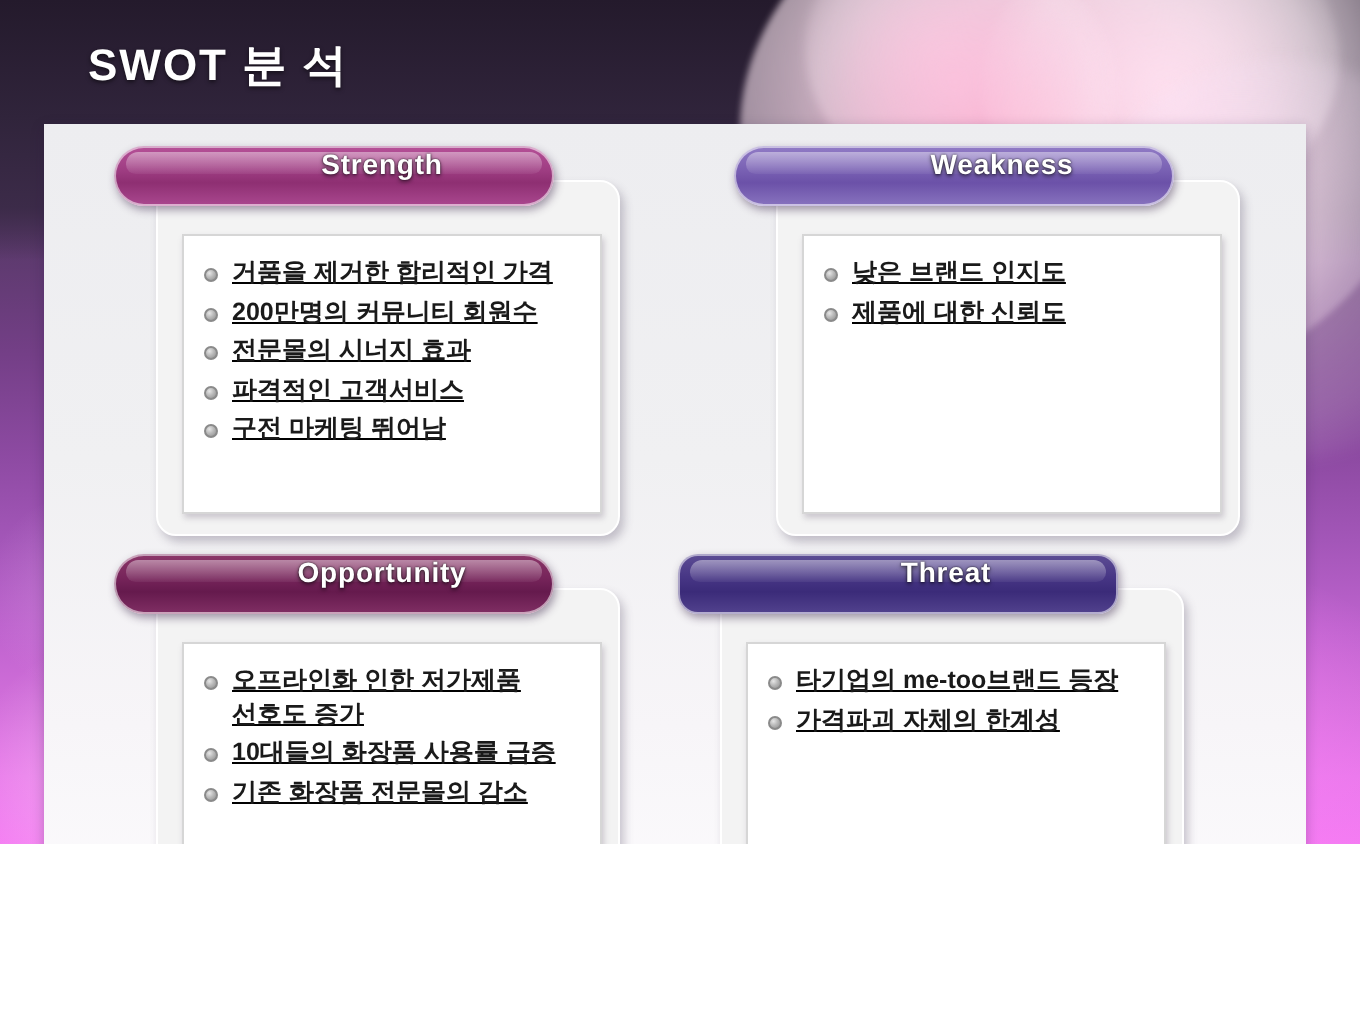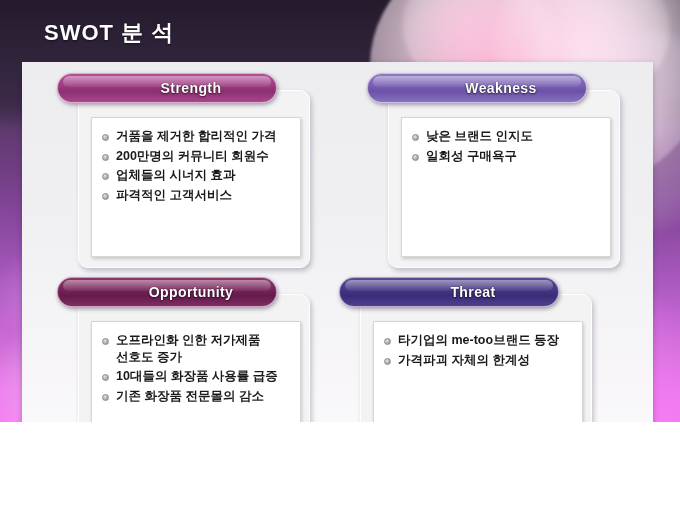--- a/index.html
+++ b/index.html
@@ -67,50 +67,50 @@
     box-shadow:2px 3px 5px rgba(80,70,95,.30);
   }
   .card.s{left:56px;top:28px;width:230px;height:176px;}
   .card.w{left:338px;top:28px;width:230px;height:176px;margin-left:28px;}
   .card.o{left:56px;top:232px;width:230px;height:176px;}
   .card.t{left:338px;top:232px;width:230px;height:176px;}
 
   .pill{
     position:absolute;left:-22px;top:-18px;width:220px;height:30px;
     border-radius:16px;
-    display:flex;align-items:center;justify-content:center;
+    display:flex;justify-content:center;
     box-shadow:1px 2px 4px rgba(60,40,75,.45);
     border:1px solid rgba(255,255,255,.55);
     box-sizing:border-box;
     padding-left:48px;
   }
   .pill::after{
     content:"";position:absolute;left:5px;right:5px;top:2px;height:11px;
     border-radius:10px 10px 8px 8px;
     background:linear-gradient(180deg,rgba(255,255,255,.42),rgba(255,255,255,.05));
     pointer-events:none;
   }
   .pill span{
     position:relative;z-index:2;
     color:#ffffff;font-size:14px;font-weight:bold;letter-spacing:.4px;
     text-shadow:0 1px 2px rgba(0,0,0,.6), 0 0 1px rgba(0,0,0,.8);
   }
   .pill.strength   {background:linear-gradient(180deg,#b44f96 0%,#9e3d82 40%,#8e2f72 62%,#a8468d 100%);}
   .pill.weakness   {background:linear-gradient(180deg,#8f79c4 0%,#7a62b4 38%,#6b51a8 62%,#8671bd 100%);}
   .pill.opportunity{background:linear-gradient(180deg,#8a3568 0%,#76245a 40%,#651a4d 64%,#7e2d62 100%);}
-  .pill.threat     {background:linear-gradient(180deg,#5b4b93 0%,#473685 38%,#3b2b79 64%,#50408c 100%);}
+  .pill.threat     {background:linear-gradient(180deg,#5b4b93 0%,#473685 38%,#3b2b79 64%,#50408c 100%);border-radius:10px;}
 
   .inner{
     position:absolute;left:12px;right:8px;top:26px;bottom:10px;
     background:#ffffff;
     border:1px solid #d6d6d6;
     box-shadow:1px 2px 3px rgba(120,110,130,.32);
   }
   ul.bullets{
-    list-style:none;margin:0;padding:10px 6px 0 10px;
+    list-style:none;margin:0;padding:10px 6px 0 10px;text-decoration:underline;
   }
   ul.bullets li{
     position:relative;
     padding-left:14px;
     margin-bottom:3px;
     font-size:12.5px;
     font-weight:bold;
     color:#1a1a1a;
     line-height:1.32;
     white-space:pre-line;
@@ -146,34 +146,35 @@
   <div id="panel">
 
     <div class="card s">
       <div class="pill strength">
         <span>Strength</span>
       </div>
       <div class="inner">
         <ul class="bullets">
           <li>거품을 제거한 합리적인 가격</li>
           <li>200만명의 커뮤니티 회원수</li>
-          <li>업체들의 시너지 효과</li>
+          <li>전문몰의 시너지 효과</li>
           <li>파격적인 고객서비스</li>
+          <li>구전 마케팅 뛰어남</li>
         </ul>
       </div>
     </div>
 
     <div class="card w">
       <div class="pill weakness">
         <span>Weakness</span>
       </div>
       <div class="inner">
         <ul class="bullets">
           <li>낮은 브랜드 인지도</li>
-          <li>일회성 구매욕구</li>
+          <li>제품에 대한 신뢰도</li>
         </ul>
       </div>
     </div>
 
     <div class="card o">
       <div class="pill opportunity">
         <span>Opportunity</span>
       </div>
       <div class="inner">
         <ul class="bullets">

